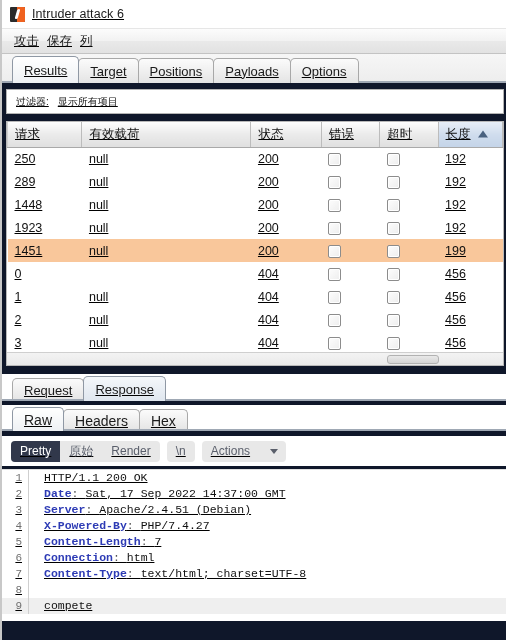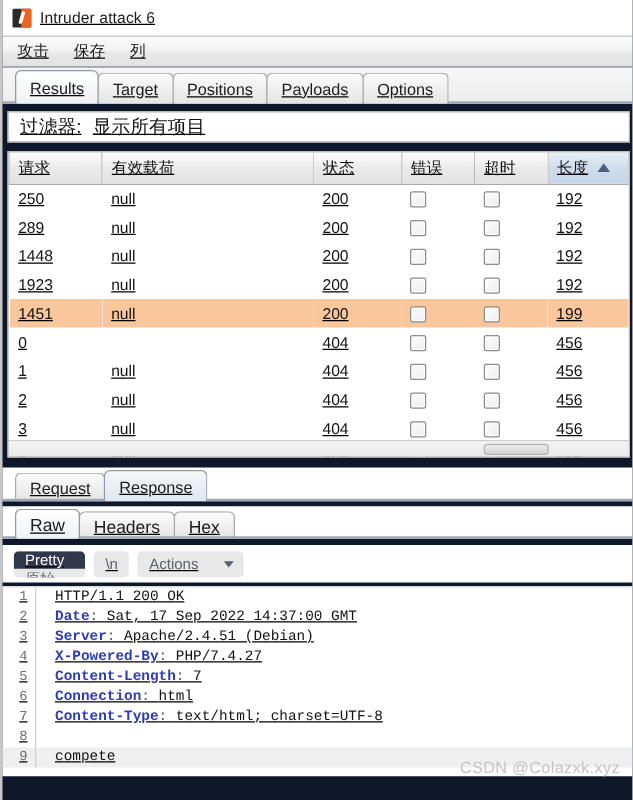--- a/index.html
+++ b/index.html
@@ -58,21 +58,21 @@
   }
 
   
   .menubar {
     height: 26px;
     background: linear-gradient(to bottom,#fcfcfc 0%,#f2f2f2 48%,#e9e9e9 52%,#e2e2e2 100%);
     border-top: 1px solid #e6e6e6;
     border-bottom: 1px solid #c3c3c3;
     display: flex; align-items: center;
     padding-left: 10px;
-    gap: 16px;
+    gap: 4px;
   }
   .menu-item {
     font-size: 12.5px;
     color: #1b1b1b;
     cursor: default;
     padding: 1px 2px;
   }
 
   
   .tabstrip {
@@ -116,21 +116,21 @@
   .filterbar {
     margin: 6px 2px 0 4px;
     height: 25px;
     background: #ffffff;
     border: 1px solid #b4b4b4;
     display: flex; align-items: center;
     padding-left: 9px;
     gap: 9px;
   }
   .filter-label, .filter-value {
-    font-size: 15px;
+    font-size: 10px;
     color: #111;
   }
 
   
   .table-wrap {
     margin: 7px 2px 0 4px;
     border: 1px solid #b9b9b9;
     background: #fff;
     height: 245px;
     position: relative;
@@ -292,21 +292,20 @@
     padding: 0 0 0 9px;
     background: #ffffff;
     margin-top: 5px;
   }
   .seg-group {
     display: flex;
     background: #e8e8e8;
     border-radius: 4px;
     overflow: hidden;
     height: 21px;
-    flex-direction: column;
   }
   .seg {
     padding: 0 9px;
     display: flex; align-items: center;
     font-size: 12px;
     color: #5a5f6b;
     cursor: pointer;
   }
   .seg.active {
     background: #31384b;
@@ -568,14 +567,13 @@
       <div class="msg-line">
         <span class="ln">8</span>
         <span class="ltext"></span>
       </div>
       <div class="msg-line body-line">
         <span class="ln">9</span>
         <span class="ltext">compete</span>
       </div>
     </div>
 
-  <div class="watermark">CSDN @Colazxk.xyz</div>
 </div>
 
 </body></html>

